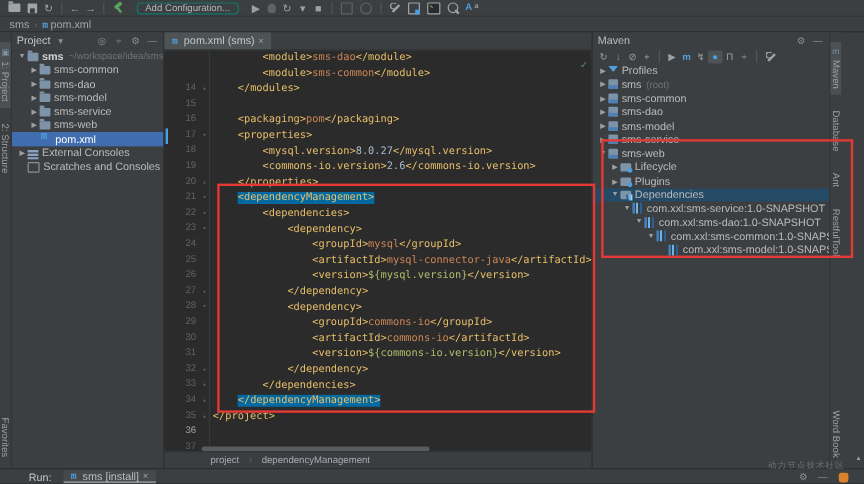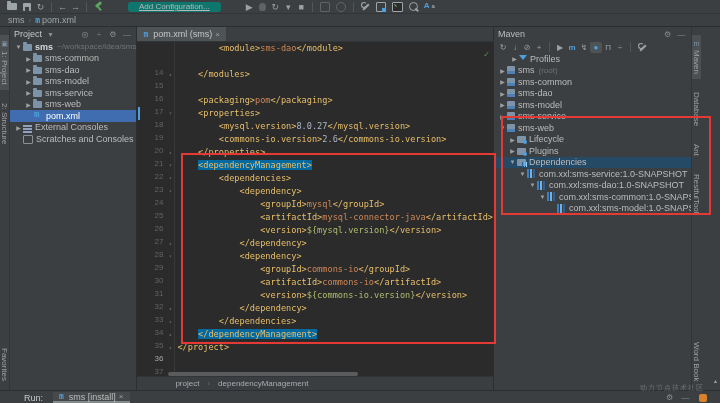--- a/index.html
+++ b/index.html
@@ -5,22 +5,22 @@
   html,body{margin:0;padding:0;background:#222;}
   .app{position:relative;width:720px;height:403px;background:#3c3f41;overflow:hidden;
        font-family:"Liberation Sans",sans-serif;color:#bbbbbb;font-size:9px;-webkit-font-smoothing:antialiased;}
   .sep{width:1px;height:10px;background:#515557;margin:0 4px;}
   .dim{color:#5f6365;}
   .glyph{display:inline-flex;align-items:center;justify-content:center;width:13px;height:12px;font-size:9px;color:#9da0a2;}
 
   
   .toolbar{position:absolute;left:0;top:0;width:720px;height:14px;display:flex;align-items:center;
            padding-left:4px;box-sizing:border-box;border-bottom:1px solid #323537;}
-  .addcfg{border:5px solid #0f766e;border-radius:3px;color:#b4b8ba;font-size:8px;padding:0 6px;height:10px;
-          display:flex;align-items:center;margin:0 22px;background:transparent;text-decoration:underline;}
+  .addcfg{border:1px solid #0f766e;border-radius:3px;color:#b4b8ba;font-size:8px;padding:0 6px;height:10px;
+          display:flex;align-items:center;margin:0 8px;background:transparent;}
   .ic{position:relative;display:inline-block;margin:0 3px;}
   .ic-folder{width:10px;height:7px;background:#9da5a9;border-radius:1px;}
   .ic-folder::before{content:"";position:absolute;top:-2px;left:0;width:4px;height:2px;background:#9da5a9;border-radius:1px 1px 0 0;}
   .ic-save{width:8px;height:8px;background:#9da5a9;border-radius:1px;}
   .ic-save::after{content:"";position:absolute;left:2px;top:4px;width:4px;height:4px;background:#3c3f41;}
   .ic-hammer{width:9px;height:9px;}
   .ic-hammer::before{content:"";position:absolute;left:1px;top:1px;width:7px;height:3px;background:#5ca55c;border-radius:1px;transform:rotate(-40deg);}
   .ic-hammer::after{content:"";position:absolute;left:4px;top:3px;width:2px;height:6px;background:#5ca55c;transform:rotate(-40deg);}
   .ic-bug{width:7px;height:8px;background:#5f6365;border-radius:50% 50% 45% 45%;}
   .ic-dimbox{width:8px;height:8px;border:1px solid #5f6365;border-radius:1px;}
@@ -256,20 +256,21 @@
         <div class="changebar"></div>
         <div>
             <div class="cl">
               <span class="ln">14</span>
               <span class="fold"></span>
               <span class="ctext"><span class="c-p">        </span><span class="c-t">&lt;module&gt;</span><span class="c-s">sms-dao</span><span class="c-t">&lt;/module&gt;</span></span>
             </div>
             <div class="cl">
               <span class="ln">15</span>
               <span class="fold"></span>
+              <span class="ctext"><span class="c-p">        </span><span class="c-t">&lt;module&gt;</span><span class="c-s">sms-common</span><span class="c-t">&lt;/module&gt;</span></span>
             </div>
             <div class="cl">
               <span class="ln">16</span>
               <span class="fold">▴</span>
               <span class="ctext"><span class="c-p">    </span><span class="c-t">&lt;/modules&gt;</span></span>
             </div>
             <div class="cl">
               <span class="ln">17</span>
               <span class="fold"></span>
               <span class="ctext"></span>
@@ -401,21 +402,21 @@
         <span class="glyph dim">▶</span>
         <span class="glyph" style="color:#4e9fdd;font-weight:bold;">m</span>
         <span class="glyph">↯</span>
         <span class="glyph on">●</span>
         <span class="glyph">Π</span>
         <span class="glyph">÷</span>
         <span class="sep"></span>
         <span class="ic ic-wrench"></span>
       </div>
       <div>
-          <div class="trow" style="padding-left: 16px;">
+          <div class="trow" style="padding-left: 4px;">
             <span class="chev">▶</span>
             <span class="tico i-profiles"></span>
             <span class="tlbl">Profiles</span>
           </div>
           <div class="trow" style="padding-left: 4px;">
             <span class="chev">▶</span>
             <span class="tico i-mmod"></span>
             <span class="tlbl">sms</span>
             <span class="tsuf">(root)</span>
           </div>

